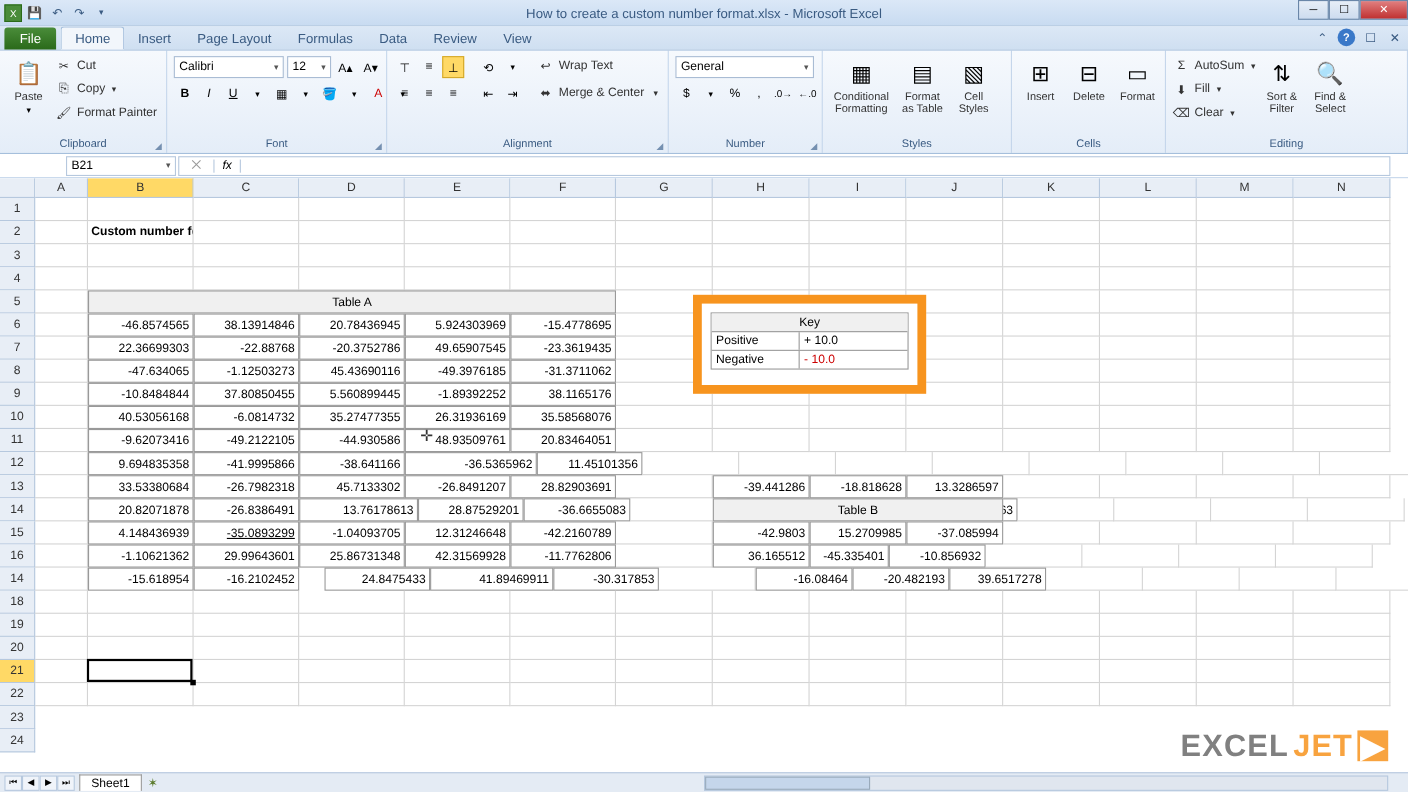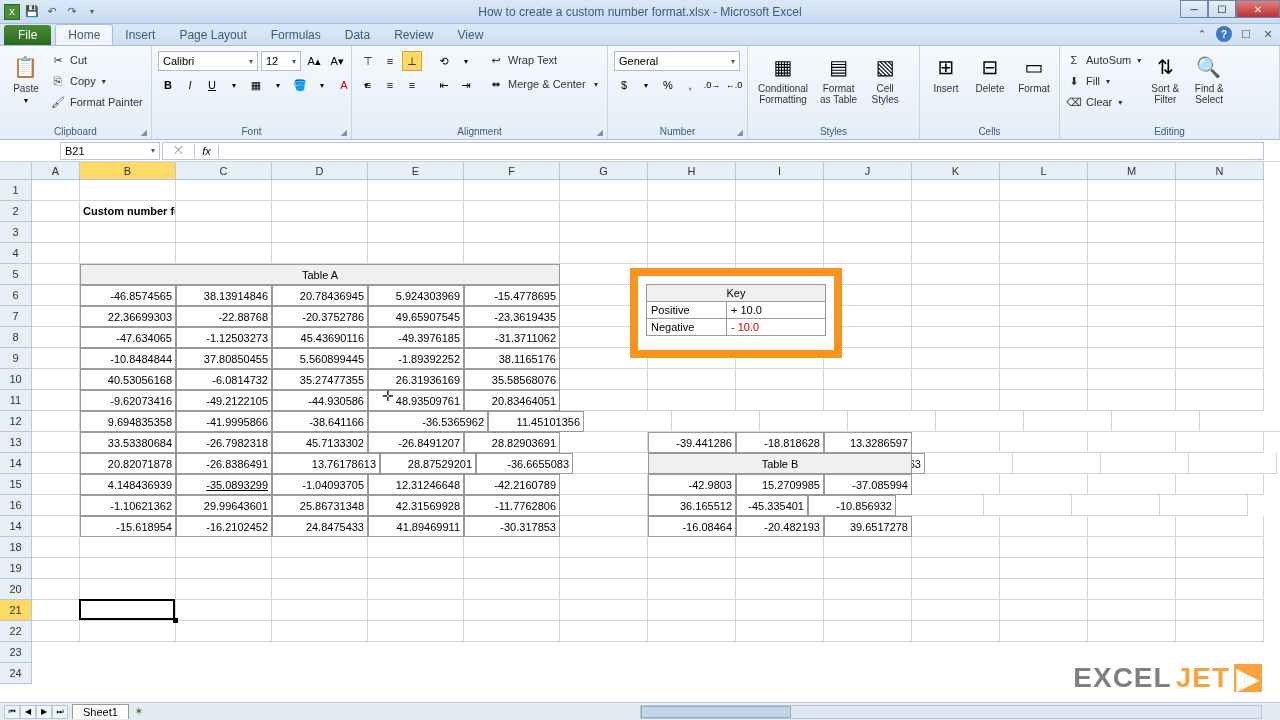--- a/index.html
+++ b/index.html
@@ -614,22 +614,22 @@
         <div class="cell tbl-cell" style="width: 88px;">-10.856932</div>
         <div class="cell " style="width: 88px;"></div>
         <div class="cell " style="width: 88px;"></div>
         <div class="cell " style="width: 88px;"></div>
         <div class="cell " style="width: 88px;"></div>
       </div>
       <div class="cell-row">
         <div class="cell " style="width: 48px;"></div>
         <div class="cell tbl-cell" style="width: 96px;">-15.618954</div>
         <div class="cell tbl-cell" style="width: 96px;">-16.2102452</div>
-        <div class="cell tbl-cell" style="width: 96px;">24.8475433</div>
-        <div class="cell tbl-cell" style="width: 96px;">41.89469911</div>
+        <div class="cell tbl-cell" style="width: 96px; margin-left: 23px;">24.8475433</div>
+        <div class="cell tbl-cell" style="width: 112px;">41.89469911</div>
         <div class="cell tbl-cell" style="width: 96px;">-30.317853</div>
         <div class="cell " style="width: 88px;"></div>
         <div class="cell tbl-cell" style="width: 88px;">-16.08464</div>
         <div class="cell tbl-cell" style="width: 88px;">-20.482193</div>
         <div class="cell tbl-cell" style="width: 88px;">39.6517278</div>
         <div class="cell " style="width: 88px;"></div>
         <div class="cell " style="width: 88px;"></div>
         <div class="cell " style="width: 88px;"></div>
         <div class="cell " style="width: 88px;"></div>
       </div>

